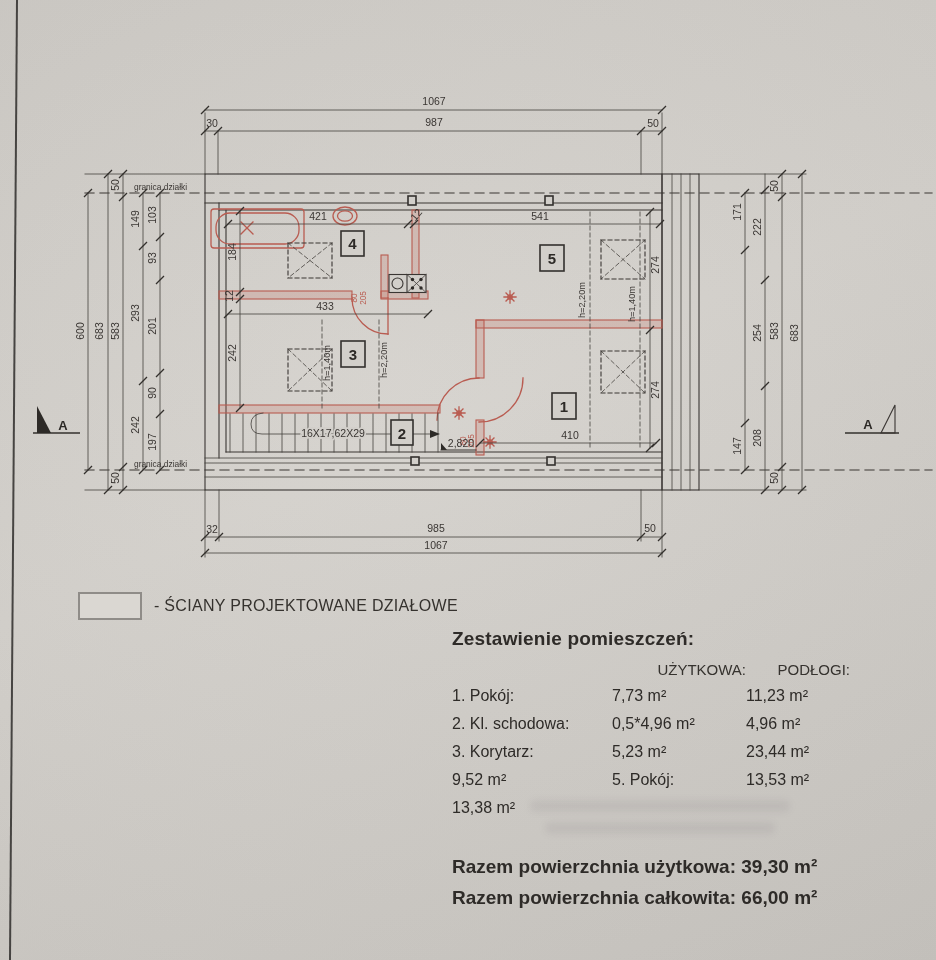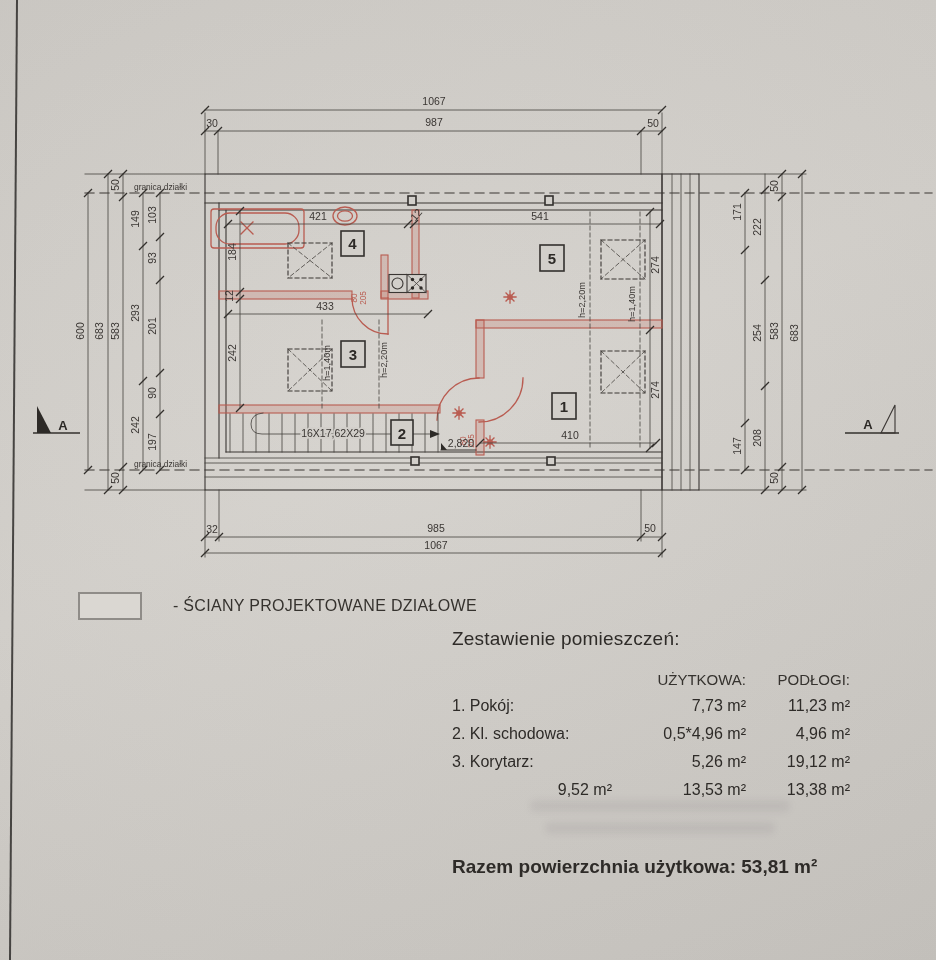--- a/index.html
+++ b/index.html
@@ -21,29 +21,29 @@
   .fillink{fill:#2d2a27;stroke:none}
   .paperfill{fill:#d2cfca}
   .t{font-size:10.5px}
   .t9{font-size:9.2px}
   .t8{font-size:8.4px}
   .rt{fill:#b95c51;font-size:8.2px}
   .mid{text-anchor:middle}
   .halo{paint-order:stroke;stroke:#d2cfca;stroke-width:3.5px}
   .rn{font-size:15px;font-weight:bold;fill:#2d2a27;text-anchor:middle}
   .sect{font-size:13px;font-weight:bold;fill:#2d2a27;text-anchor:middle}
-  .legend{position:absolute;left:78px;top:592px;display:flex;align-items:center;gap:31px}
+  .legend{position:absolute;left:78px;top:592px;display:flex;align-items:center;gap:12px}
   .swatch{width:60px;height:24px;border:2px solid #8f8c88;background:#dad7d2}
   .legend-text{font-size:16px;letter-spacing:.3px;color:#35322e}
   #schedule{position:absolute;left:452px;top:628px;width:400px}
-  .sched-title{font-size:19px;font-weight:normal;letter-spacing:.2px}
-  .sched-table{display:grid;grid-template-columns:160px 134px 104px;margin-top:21px}
+  .sched-title{font-size:19px;font-weight:bold;letter-spacing:.2px}
+  .sched-table{display:grid;grid-template-columns:160px 134px 104px;margin-top:11px}
   .sched-table .hcell{font-size:15px;height:21px;text-align:right;color:#35322e}
   .sched-table .cell{font-size:16px;line-height:28px;white-space:nowrap}
-  .sched-table .num{text-align:right}
+  .sched-table .num{}
   #totals{position:absolute;left:452px;top:851px;font-size:19px;font-weight:bold;line-height:31px;white-space:nowrap}
   .bleed{position:absolute;border-radius:8px;background:rgba(110,95,105,.10);filter:blur(3px)}
 </style>
 </head>
 <body>
 
 <div class="vignette"></div>
 
 <svg width="936" height="960" viewBox="0 0 936 960">
 
@@ -273,31 +273,36 @@
 
     <div class="cell">1. Pokój:</div>
     <div class="cell num">7,73 m²</div>
     <div class="cell num">11,23 m²</div>
 
     <div class="cell">2. Kl. schodowa:</div>
     <div class="cell num">0,5*4,96 m²</div>
     <div class="cell num">4,96 m²</div>
 
     <div class="cell">3. Korytarz:</div>
-    <div class="cell num">5,26 m²</div>
-    <div class="cell num">19,12 m²</div>
+    <div class="cell num">5,23 m²</div>
+    <div class="cell num">23,44 m²</div>
 
     <div class="cell num">9,52 m²</div>
 
+    <div class="cell">5. Pokój:</div>
     <div class="cell num">13,53 m²</div>
     <div class="cell num">13,38 m²</div>
   </div>
 </div>
 
 <div class="bleed" style="left:530px;top:800px;width:260px;height:12px"></div>
 <div class="bleed" style="left:545px;top:822px;width:230px;height:12px"></div>
 
 <div id="totals">
   <div>
     <span>Razem powierzchnia użytkowa:</span>
-    <span>53,81 m²</span>
+    <span>39,30 m²</span>
+  </div>
+  <div>
+    <span>Razem powierzchnia całkowita:</span>
+    <span>66,00 m²</span>
   </div>
 </div>
 
 </body></html>

